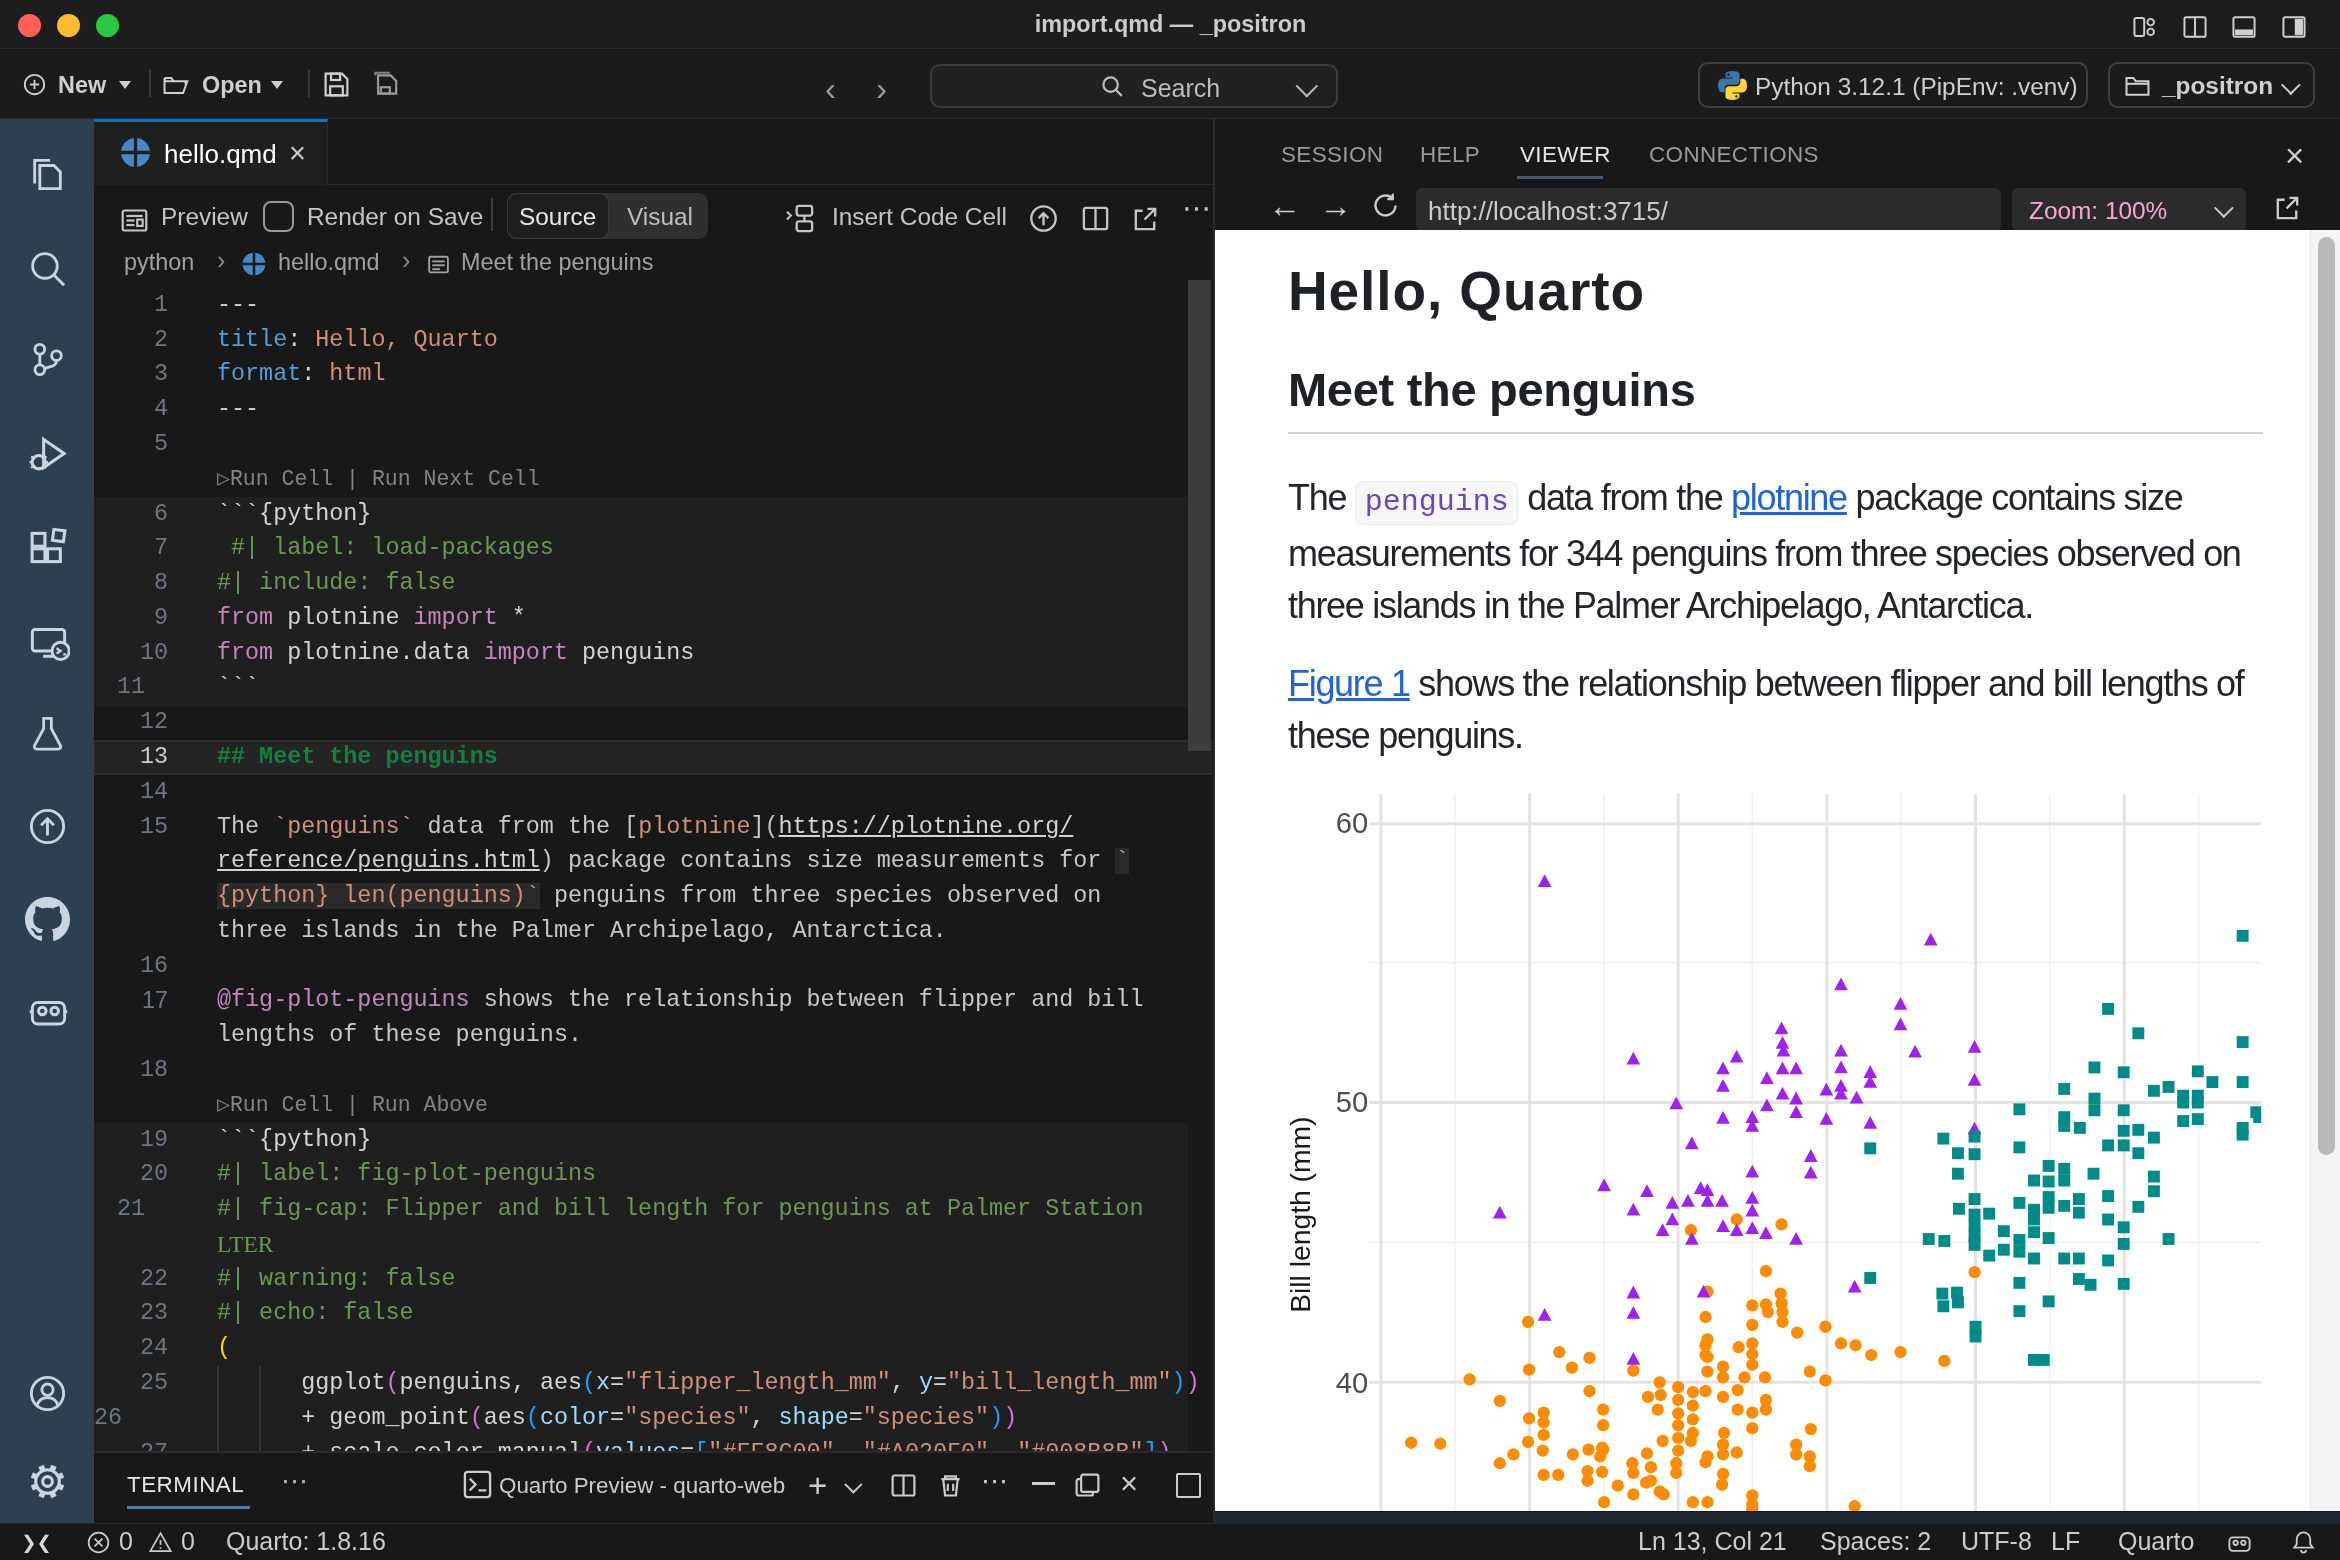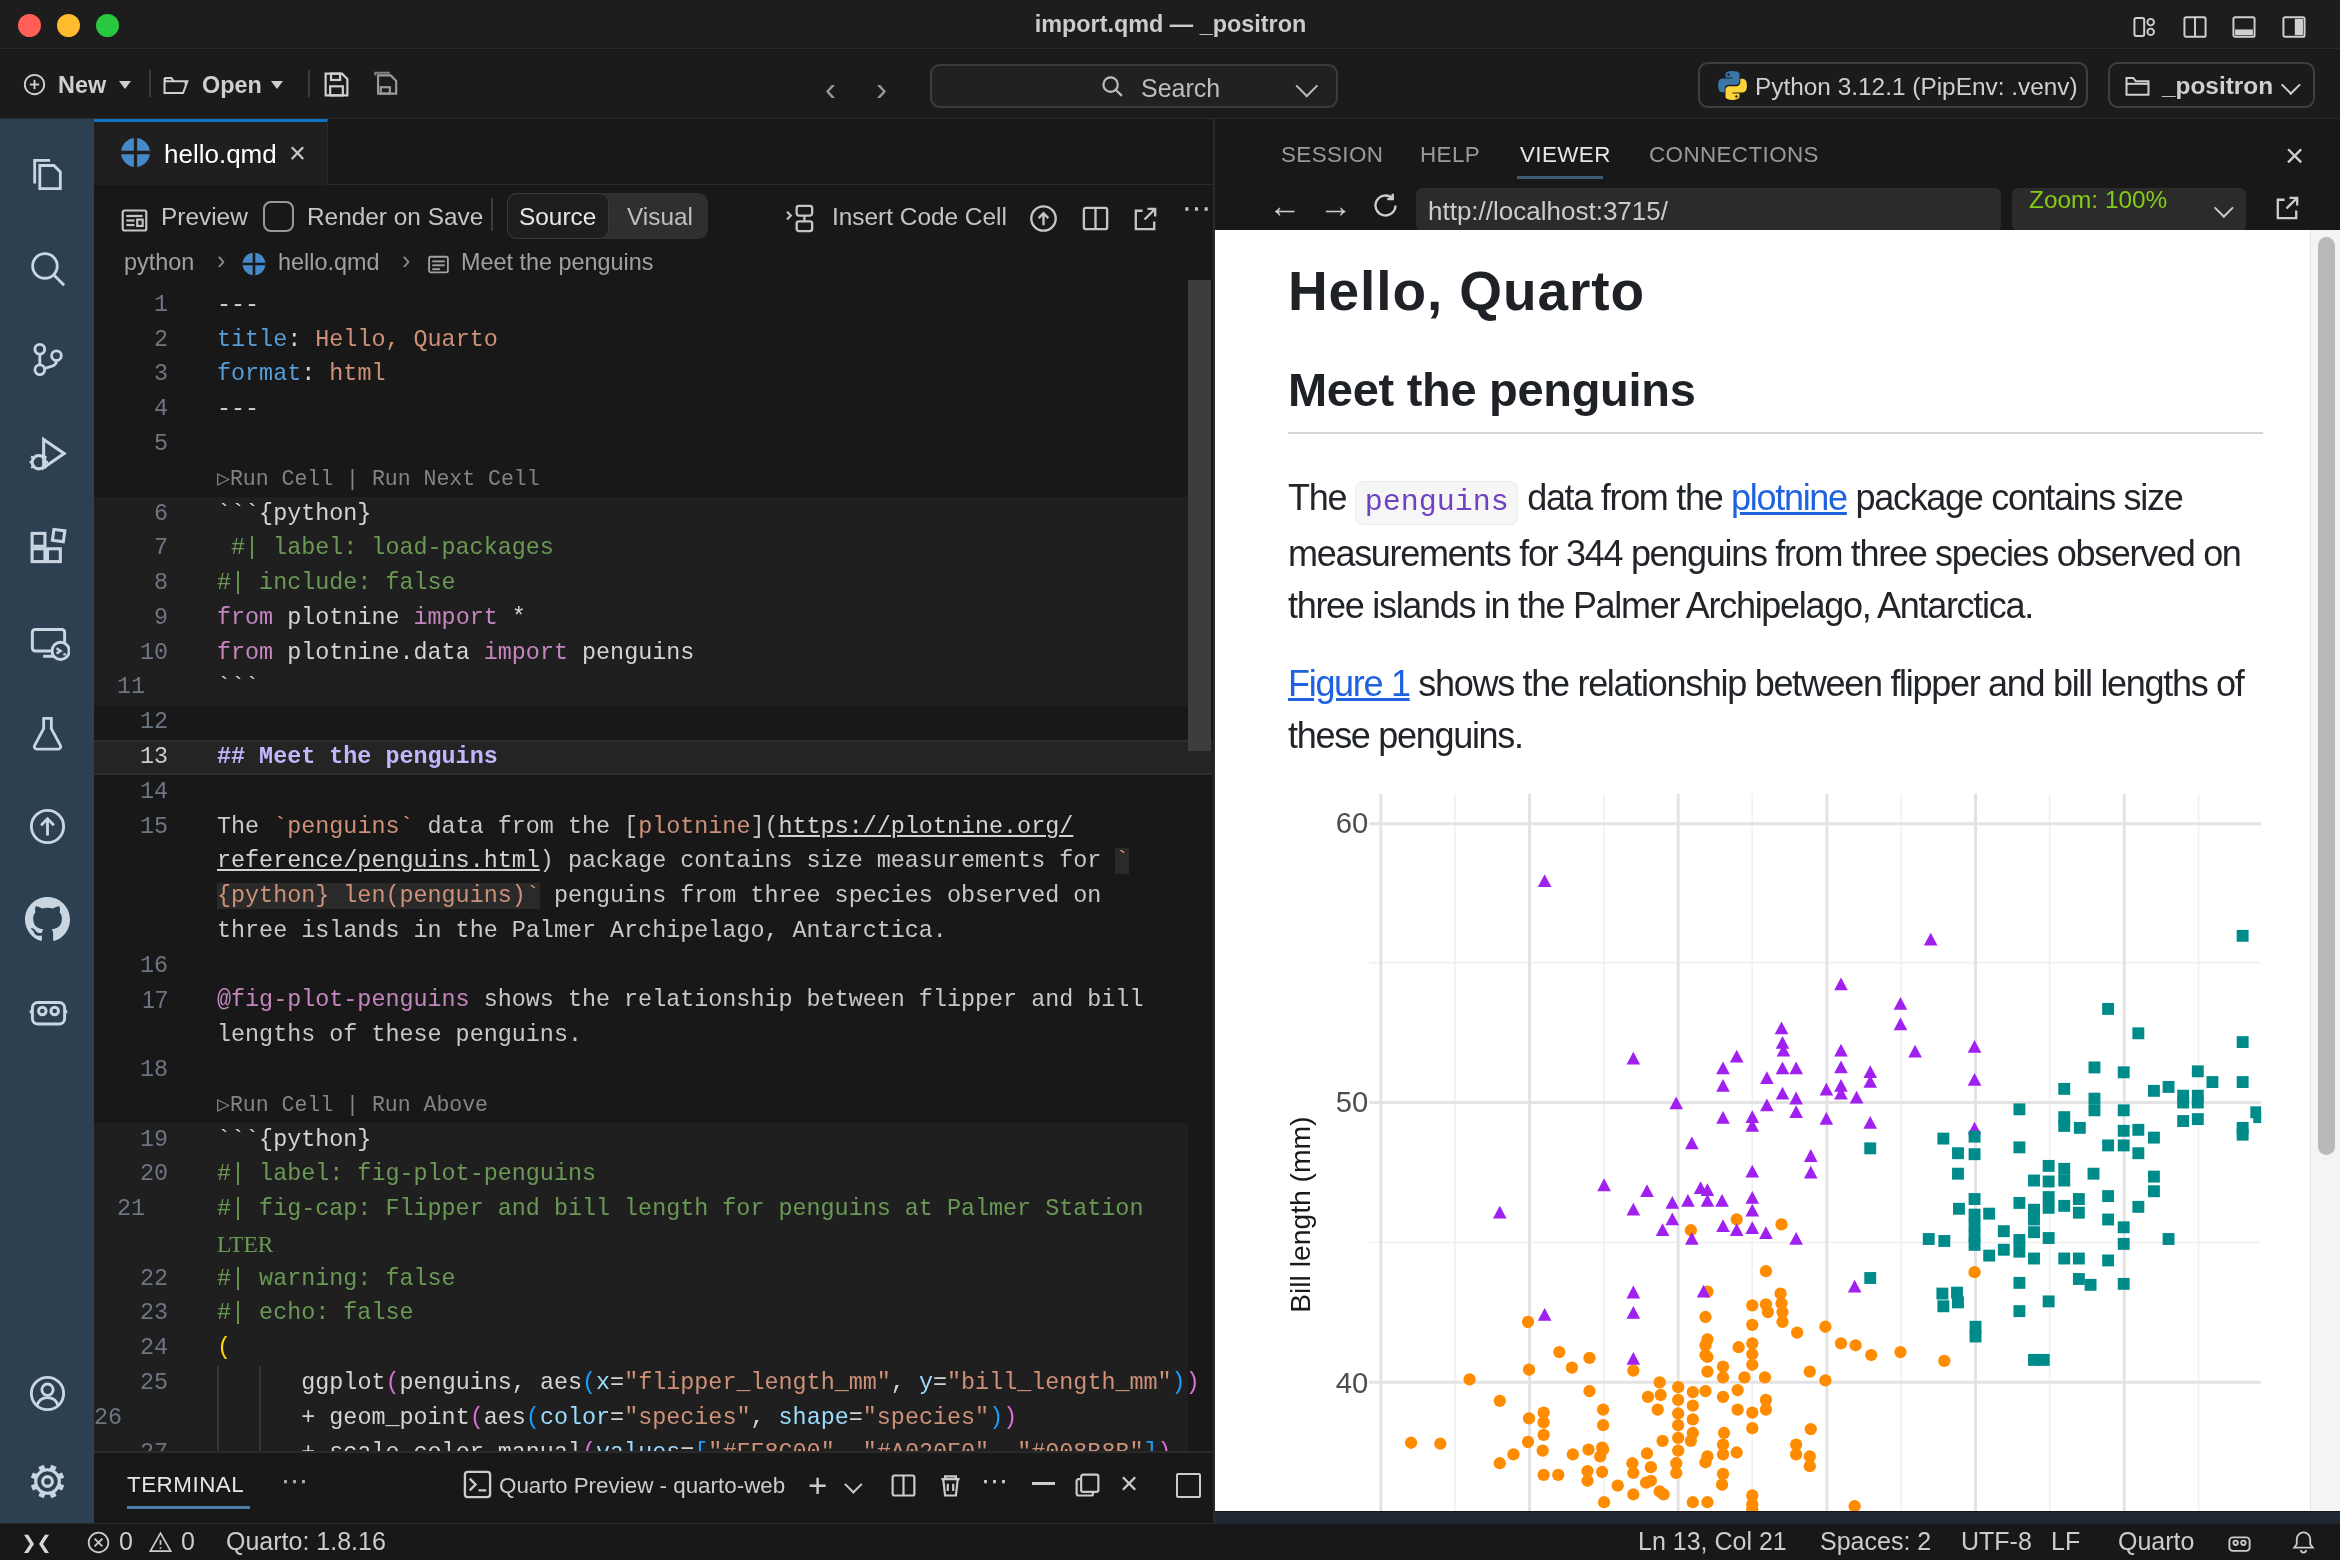--- a/index.html
+++ b/index.html
@@ -210,21 +210,21 @@
     <div style="position:absolute;left:94px;top:566px;width:74px;height:35px;line-height:35px;text-align:right;color:#6e7681;font-family:'Liberation Mono',monospace;font-size:23.4px">8</div>
     <div style="position:absolute;left:217px;top:566px;height:35px;line-height:35px;white-space:pre;font-family:'Liberation Mono',monospace;font-size:23.4px"><span style="color:#6a9955">#| include: false</span></div>
     <div style="position:absolute;left:94px;top:601px;width:74px;height:35px;line-height:35px;text-align:right;color:#6e7681;font-family:'Liberation Mono',monospace;font-size:23.4px">9</div>
     <div style="position:absolute;left:217px;top:601px;height:35px;line-height:35px;white-space:pre;font-family:'Liberation Mono',monospace;font-size:23.4px"><span style="color:#c586c0">from</span> <span style="color:#d4d4d4">plotnine</span> <span style="color:#c586c0">import</span> <span style="color:#d4d4d4">*</span></div>
     <div style="position:absolute;left:94px;top:636px;width:74px;height:35px;line-height:35px;text-align:right;color:#6e7681;font-family:'Liberation Mono',monospace;font-size:23.4px">10</div>
     <div style="position:absolute;left:217px;top:636px;height:35px;line-height:35px;white-space:pre;font-family:'Liberation Mono',monospace;font-size:23.4px"><span style="color:#c586c0">from</span> <span style="color:#d4d4d4">plotnine.data</span> <span style="color:#c586c0">import</span> <span style="color:#d4d4d4">penguins</span></div>
     <div style="position:absolute;left:94px;top:670px;width:74px;height:35px;line-height:35px;text-align:center;color:#6e7681;font-family:'Liberation Mono',monospace;font-size:23.4px">11</div>
     <div style="position:absolute;left:217px;top:670px;height:35px;line-height:35px;white-space:pre;font-family:'Liberation Mono',monospace;font-size:23.4px"><span style="color:#d4d4d4">```</span></div>
     <div style="position:absolute;left:94px;top:705px;width:74px;height:35px;line-height:35px;text-align:right;color:#6e7681;font-family:'Liberation Mono',monospace;font-size:23.4px">12</div>
     <div style="position:absolute;left:94px;top:740px;width:74px;height:35px;line-height:35px;text-align:right;color:#cccccc;font-family:'Liberation Mono',monospace;font-size:23.4px">13</div>
-    <div style="position:absolute;left:217px;top:740px;height:35px;line-height:35px;white-space:pre;font-family:'Liberation Mono',monospace;font-size:23.4px"><span style="color:#c4b5fd;font-weight:bold">## Meet the penguins</span></div>
+    <div style="position:absolute;left:217px;top:740px;height:35px;line-height:35px;white-space:pre;font-family:'Liberation Mono',monospace;font-size:23.4px"><span style="color:#15803d;font-weight:bold">## Meet the penguins</span></div>
     <div style="position:absolute;left:94px;top:775px;width:74px;height:35px;line-height:35px;text-align:right;color:#6e7681;font-family:'Liberation Mono',monospace;font-size:23.4px">14</div>
     <div style="position:absolute;left:94px;top:810px;width:74px;height:35px;line-height:35px;text-align:right;color:#6e7681;font-family:'Liberation Mono',monospace;font-size:23.4px">15</div>
     <div style="position:absolute;left:217px;top:810px;height:35px;line-height:35px;white-space:pre;font-family:'Liberation Mono',monospace;font-size:23.4px"><span style="color:#c8c8c8">The </span><span style="color:#ce9178">`penguins`</span><span style="color:#c8c8c8"> data from the [</span><span style="color:#ce9178">plotnine</span><span style="color:#c8c8c8">](</span><span style="color:#d4d4d4;text-decoration:underline">https://plotnine.org/</span></div>
     <div style="position:absolute;left:217px;top:844px;height:35px;line-height:35px;white-space:pre;font-family:'Liberation Mono',monospace;font-size:23.4px"><span style="color:#d4d4d4;text-decoration:underline">reference/penguins.html</span><span style="color:#c8c8c8">) package contains size measurements for </span><span style="color:#ce9178;background:#2a2a2a">`</span></div>
     <div style="position:absolute;left:217px;top:879px;height:35px;line-height:35px;white-space:pre;font-family:'Liberation Mono',monospace;font-size:23.4px"><span style="color:#ce9178;background:#2a2a2a">{python} len(penguins)`</span><span style="color:#c8c8c8"> penguins from three species observed on</span></div>
     <div style="position:absolute;left:217px;top:914px;height:35px;line-height:35px;white-space:pre;font-family:'Liberation Mono',monospace;font-size:23.4px"><span style="color:#c8c8c8">three islands in the Palmer Archipelago, Antarctica.</span></div>
     <div style="position:absolute;left:94px;top:949px;width:74px;height:35px;line-height:35px;text-align:right;color:#6e7681;font-family:'Liberation Mono',monospace;font-size:23.4px">16</div>
     <div style="position:absolute;left:94px;top:983px;width:74px;height:35px;line-height:35px;text-align:right;color:#6e7681;font-family:Liberation Sans, sans-serif;font-size:23.4px">17</div>
     <div style="position:absolute;left:217px;top:983px;height:35px;line-height:35px;white-space:pre;font-family:'Liberation Mono',monospace;font-size:23.4px"><span style="color:#c586c0">@fig-plot-penguins</span><span style="color:#c8c8c8"> shows the relationship between flipper and bill</span></div>
     <div style="position:absolute;left:217px;top:1018px;height:35px;line-height:35px;white-space:pre;font-family:'Liberation Mono',monospace;font-size:23.4px"><span style="color:#c8c8c8">lengths of these penguins.</span></div>
@@ -314,21 +314,21 @@
     <div class="abs" style="left:1649px;top:142px;color:#9a9a9a;font-size:22.4px;letter-spacing:0.4px">CONNECTIONS</div>
     <div class="abs" style="left:2285px;top:137px;color:#cccccc;font-size:33px">×</div>
     <div class="abs" style="left:1268px;top:187px;color:#cccccc;font-size:33px">←</div>
     <div class="abs" style="left:1319px;top:187px;color:#cccccc;font-size:33px">→</div>
     <svg style="position:absolute;left:1371px;top:191px" width="29" height="29" viewBox="0 0 16 16" fill="none" stroke="#cccccc" stroke-width="1.3">
       <path d="M13.5 8 a5.5 5.5 0 1 1 -1.6-3.9 M12 1.5 v3 h-3"></path>
     </svg>
     <div class="abs" style="left:1416px;top:188px;width:585px;height:43px;background:#2b2b2b;border-radius:5.9px"></div>
     <div class="abs" style="left:1428px;top:196px;color:#cccccc;font-size:26px">http://localhost:3715/</div>
     <div class="abs" style="left:2012px;top:188px;width:234px;height:43px;background:#2b2b2b;border-radius:5.9px"></div>
-    <div class="abs" style="left:2029px;top:186px;color:#84cc16;font-size:24.4px">Zoom: 100%</div>
+    <div class="abs" style="left:2029px;top:197px;color:#f9a8d4;font-size:24.4px">Zoom: 100%</div>
     <div class="abs" style="left:2217px;top:201px;width:13.7px;height:13.7px;border-right:2.4px solid #cccccc;border-bottom:2.4px solid #cccccc;transform:rotate(45deg)"></div>
     <svg style="position:absolute;left:2272px;top:192px" width="31" height="31" viewBox="0 0 16 16" fill="none" stroke="#cccccc" stroke-width="1.2">
       <path d="M6.5 4 H3 v9.5 h9.5 V9.5 M9 3 h4 v4 M13 3 L7.5 8.5"></path>
     </svg>
     <div class="abs" style="left:1215px;top:230px;width:1125px;height:1281px;background:#ffffff"></div>
     <div class="abs" style="left:2310px;top:230px;width:30px;height:1281px;background:#f4f4f4;border-left:1px solid #e6e6e6"></div>
     <div class="abs" style="left:2318px;top:237px;width:16.6px;height:918px;background:#b9b9b9;border-radius:8.8px"></div>
     <div class="abs" style="left:1288px;top:264px;color:#1e2125;font-size:55px;font-weight:bold;letter-spacing:0.9px;line-height:1">Hello, Quarto</div>
     <div class="abs" style="left:1288px;top:366px;color:#1e2125;font-size:47px;font-weight:bold;letter-spacing:-0.3px;line-height:1">Meet the penguins</div>
     <div class="abs" style="left:1288px;top:432px;width:975px;height:2px;background:#d4d4d4"></div>

